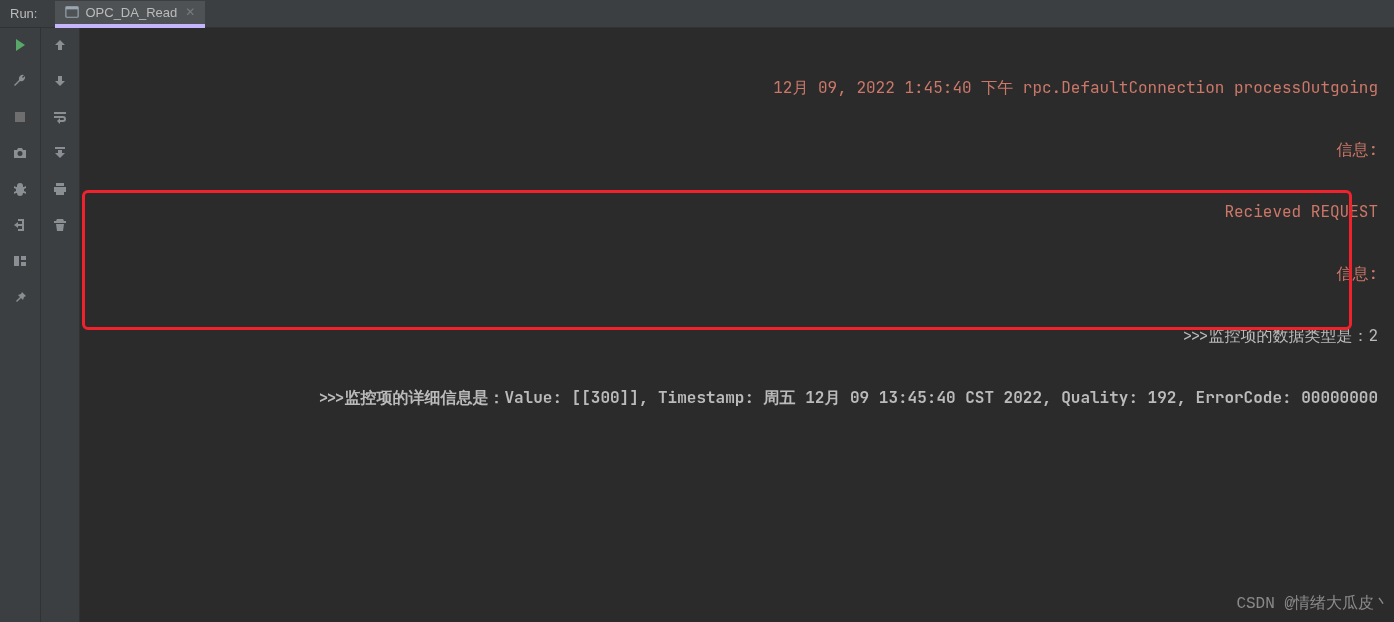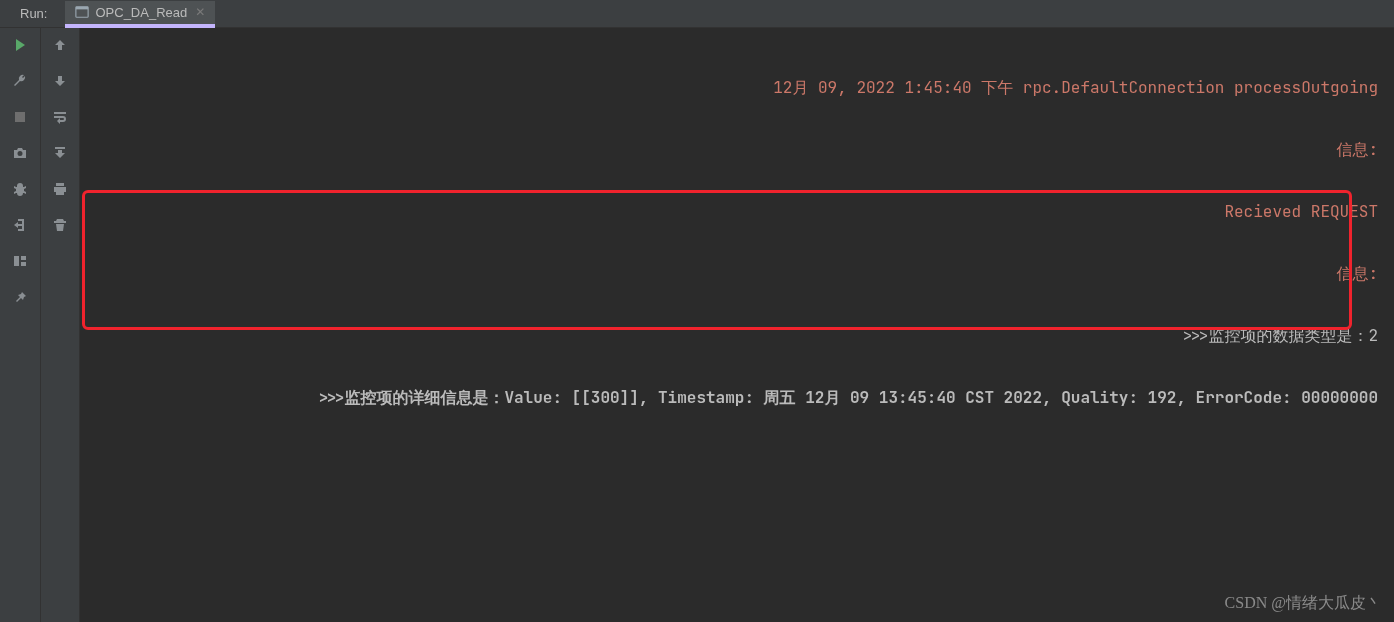--- a/index.html
+++ b/index.html
@@ -13,21 +13,21 @@
       display: flex;
       flex-direction: column;
       position: relative;
     }
     .header {
       display: flex;
       align-items: center;
       background: #3c3f41;
       border-bottom: 1px solid #323232;
       height: 28px;
-      padding-left: 20px;
+      padding-left: 10px;
       font-size: 13px;
     }
     .header-label {
       color: #bbbbbb;
       margin-right: 18px;
     }
     .tab {
       display: flex;
       align-items: center;
       background: #4e5254;
@@ -115,25 +115,25 @@
       border: 3px solid #f0232d;
       border-radius: 6px;
       pointer-events: none;
     }
     .cut-top {
       position: relative;
       top: -22px;
     }
     .watermark {
       position: absolute;
-      right: 12px;
+      right: 4px;
       bottom: 8px;
       font-size: 16px;
       color: rgba(200,200,200,0.6);
-      font-family: Liberation Serif, serif;
+      font-family: Liberation Mono, monospace;
     }
   </style>
 </head>
 <body>
 
 <svg width="0" height="0" style="position:absolute">
   <defs>
     <symbol id="i-rerun" viewBox="0 0 16 16">
         <path fill="#59a869" d="M4 2 L13 8 L4 14 Z"></path>
       </symbol>

